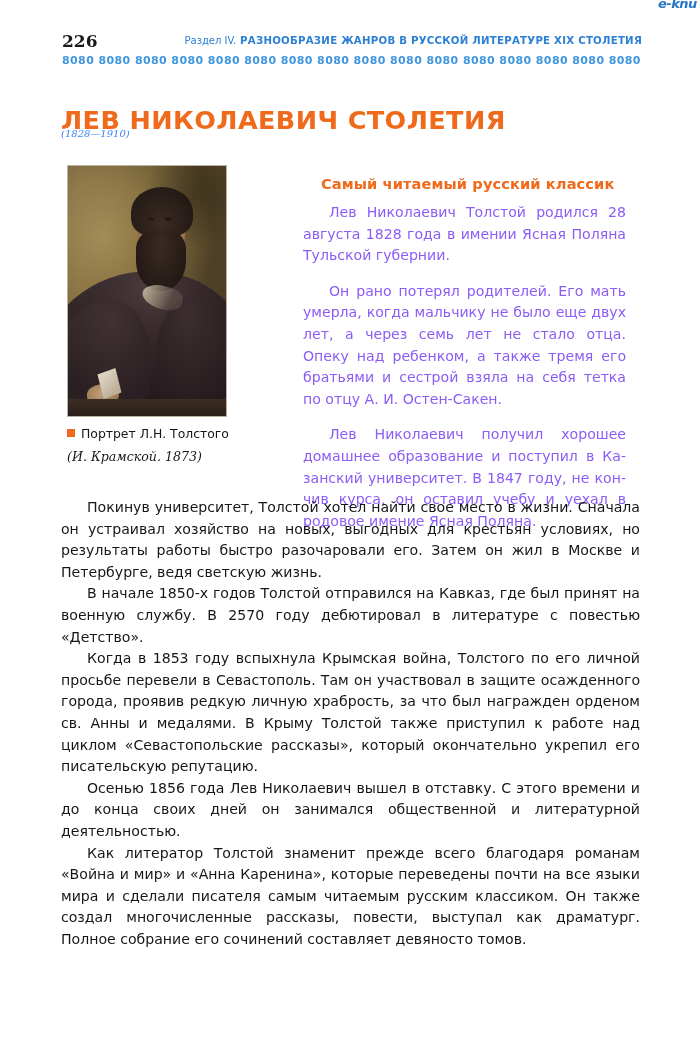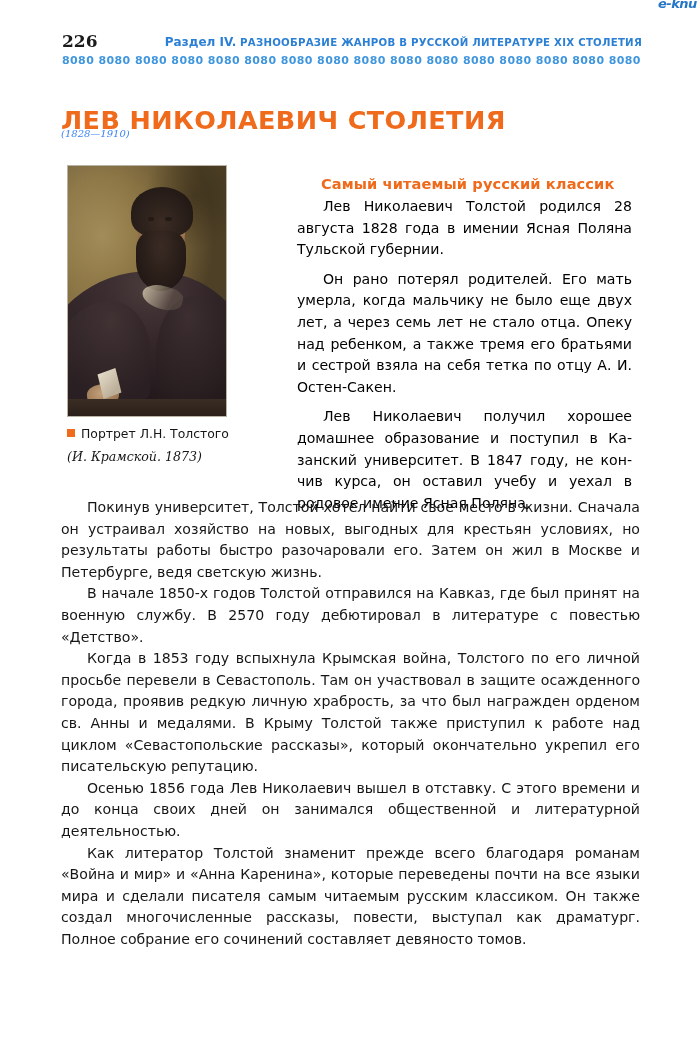--- a/index.html
+++ b/index.html
@@ -60,22 +60,22 @@
     right: 0;
     top: 4px;
     font-family: "DejaVu Sans", sans-serif;
     font-size: 10.2px;
     font-weight: bold;
     color: #2b7fd4;
     letter-spacing: 0.25px;
     white-space: nowrap;
   }
   .runhead-title .rh-small {
-    font-size: 12px;
-    font-weight: bold;
+    font-size: 10px;
+    font-weight: normal;
     letter-spacing: 0;
   }
 
   
   .ornament {
     position: absolute;
     left: 62px;
     right: 58px;
     top: 54px;
     height: 13px;
@@ -292,27 +292,27 @@
     white-space: nowrap;
     margin-left: 32px;
   }
   .side-column {
     position: absolute;
     left: 289px;
     top: 188px;
     width: 351px;
   }
   .side-column p {
-    margin: 8px;
+    margin: 14px;
     font-family: "DejaVu Sans", sans-serif;
     font-size: 14.1px;
     line-height: 21.6px;
     text-align: justify;
     text-indent: 26px;
-    color: #000000;
+    color: #8b5cf6;
     hyphens: manual;
   }
 
   
   .body-column {
     position: absolute;
     left: 61px;
     top: 497px;
     width: 579px;
   }

